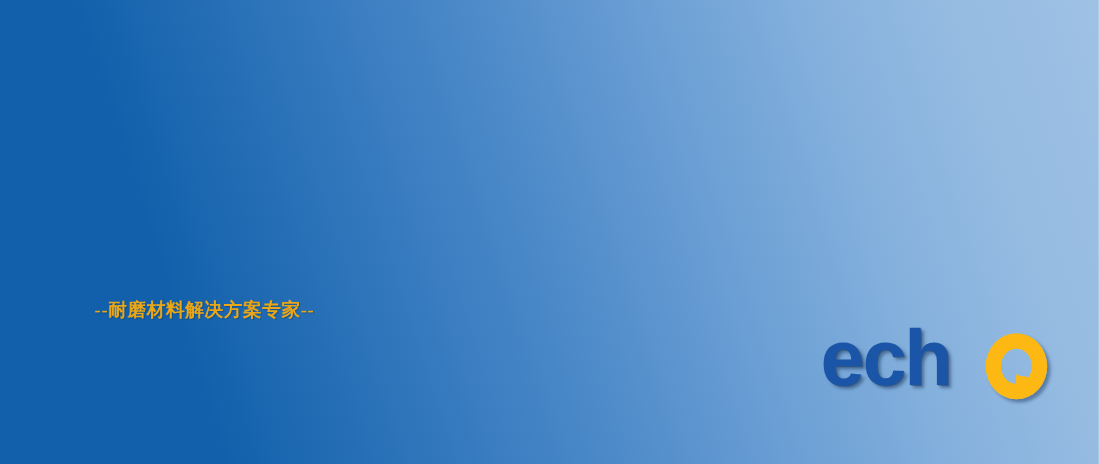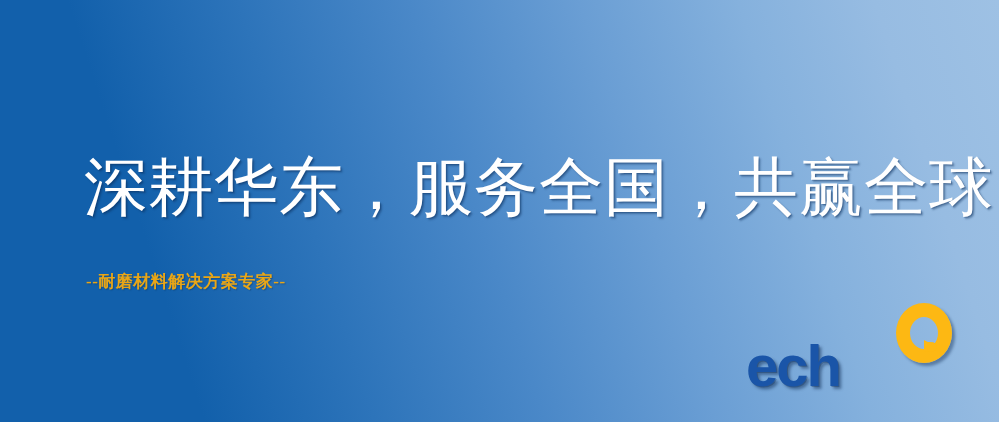--- a/index.html
+++ b/index.html
@@ -72,28 +72,27 @@
     top: 0;
     height: 74px;
     width: 252px;
   }
   #logo-echo-text {
     position: absolute;
     left: 2px;
     top: -12px;
     font-family: "Liberation Sans", "DejaVu Sans", sans-serif;
     font-weight: bold;
-    font-size: 58px;
+    font-size: 72px;
     line-height: 84px;
     letter-spacing: -2px;
     color: #1a55a8;
     text-shadow:
       3px 3px 3px rgba(8, 35, 75, 0.45),
       1px 1px 0 rgba(8, 35, 75, 0.30);
-    margin-top: 40px;
   }
   #logo-o-mark {
     position: absolute;
     left: 152px;
     top: 7px;
     width: 68px;
     height: 66px;
   }
   #logo-o-mark .o-ring {
     position: absolute;
@@ -132,21 +131,20 @@
     font-size: 22px;
     vertical-align: 10px;
     letter-spacing: 0;
   }
 </style>
 </head>
 <body>
 
 <div id="banner">
 
-  <div id="headline">深耕华东，服务全国，共赢全球</div>
 
   <div id="subtitle">--耐磨材料解决方案专家--</div>
 
   <div id="logo">
 
     <div class="logo-row-top">
 
       <span id="logo-echo-text">ech</span>
 
       <span id="logo-o-mark">

